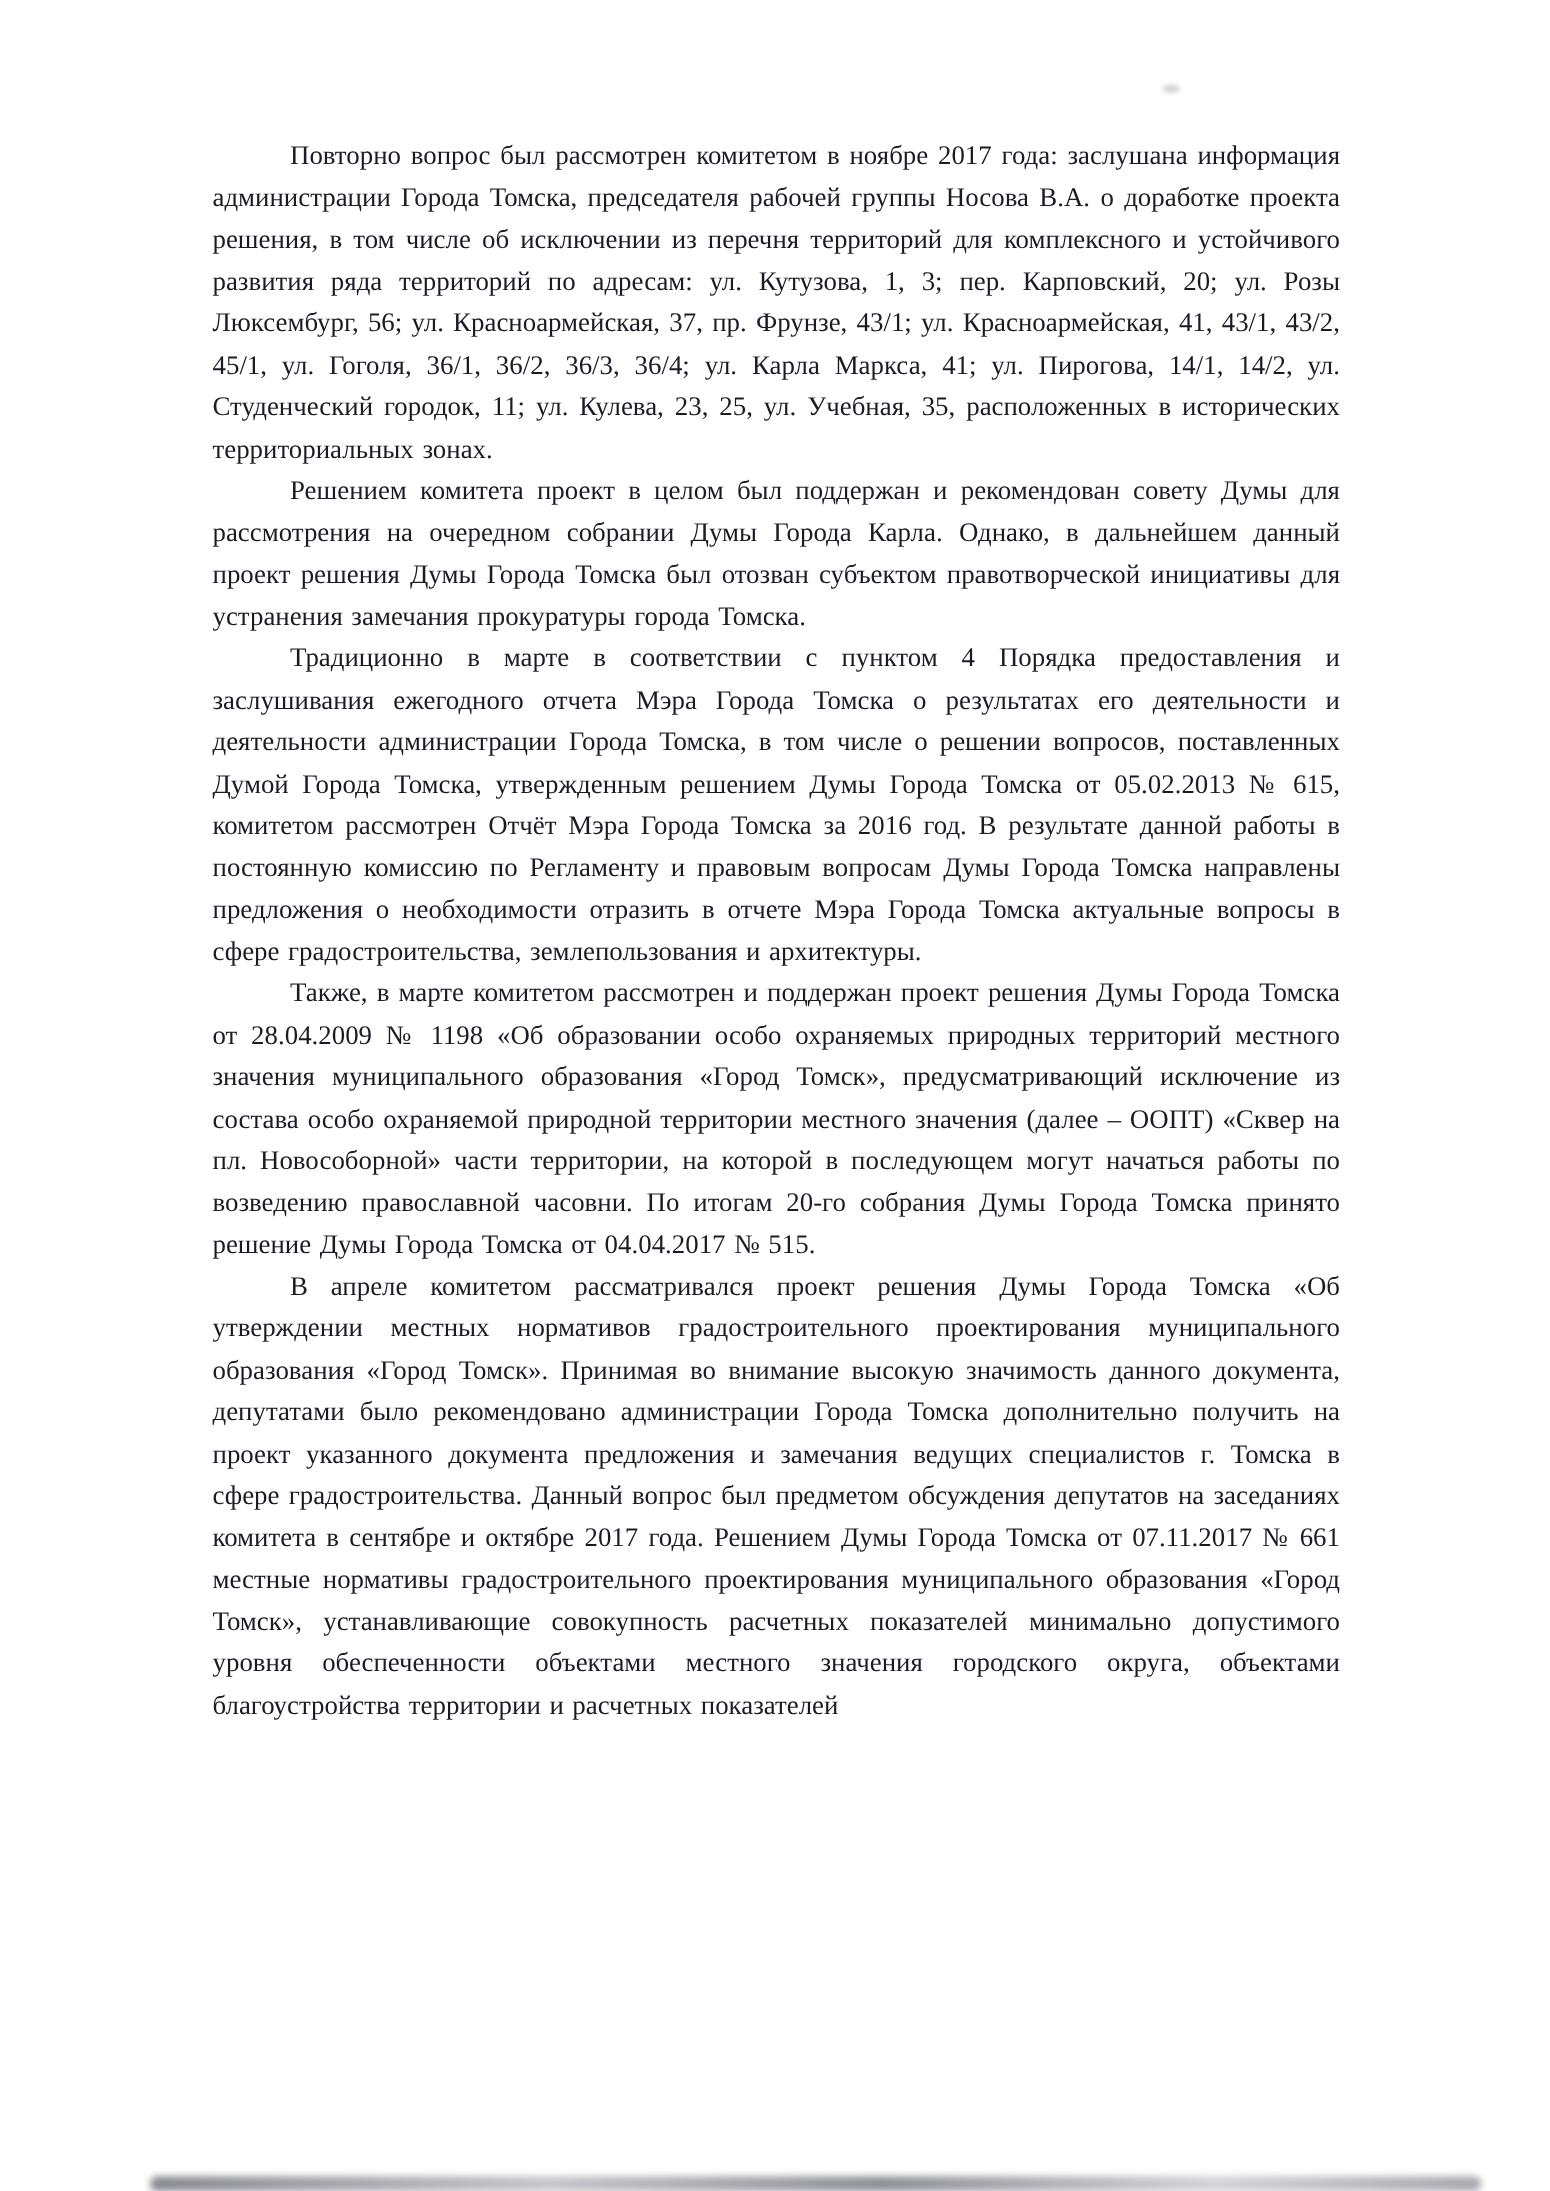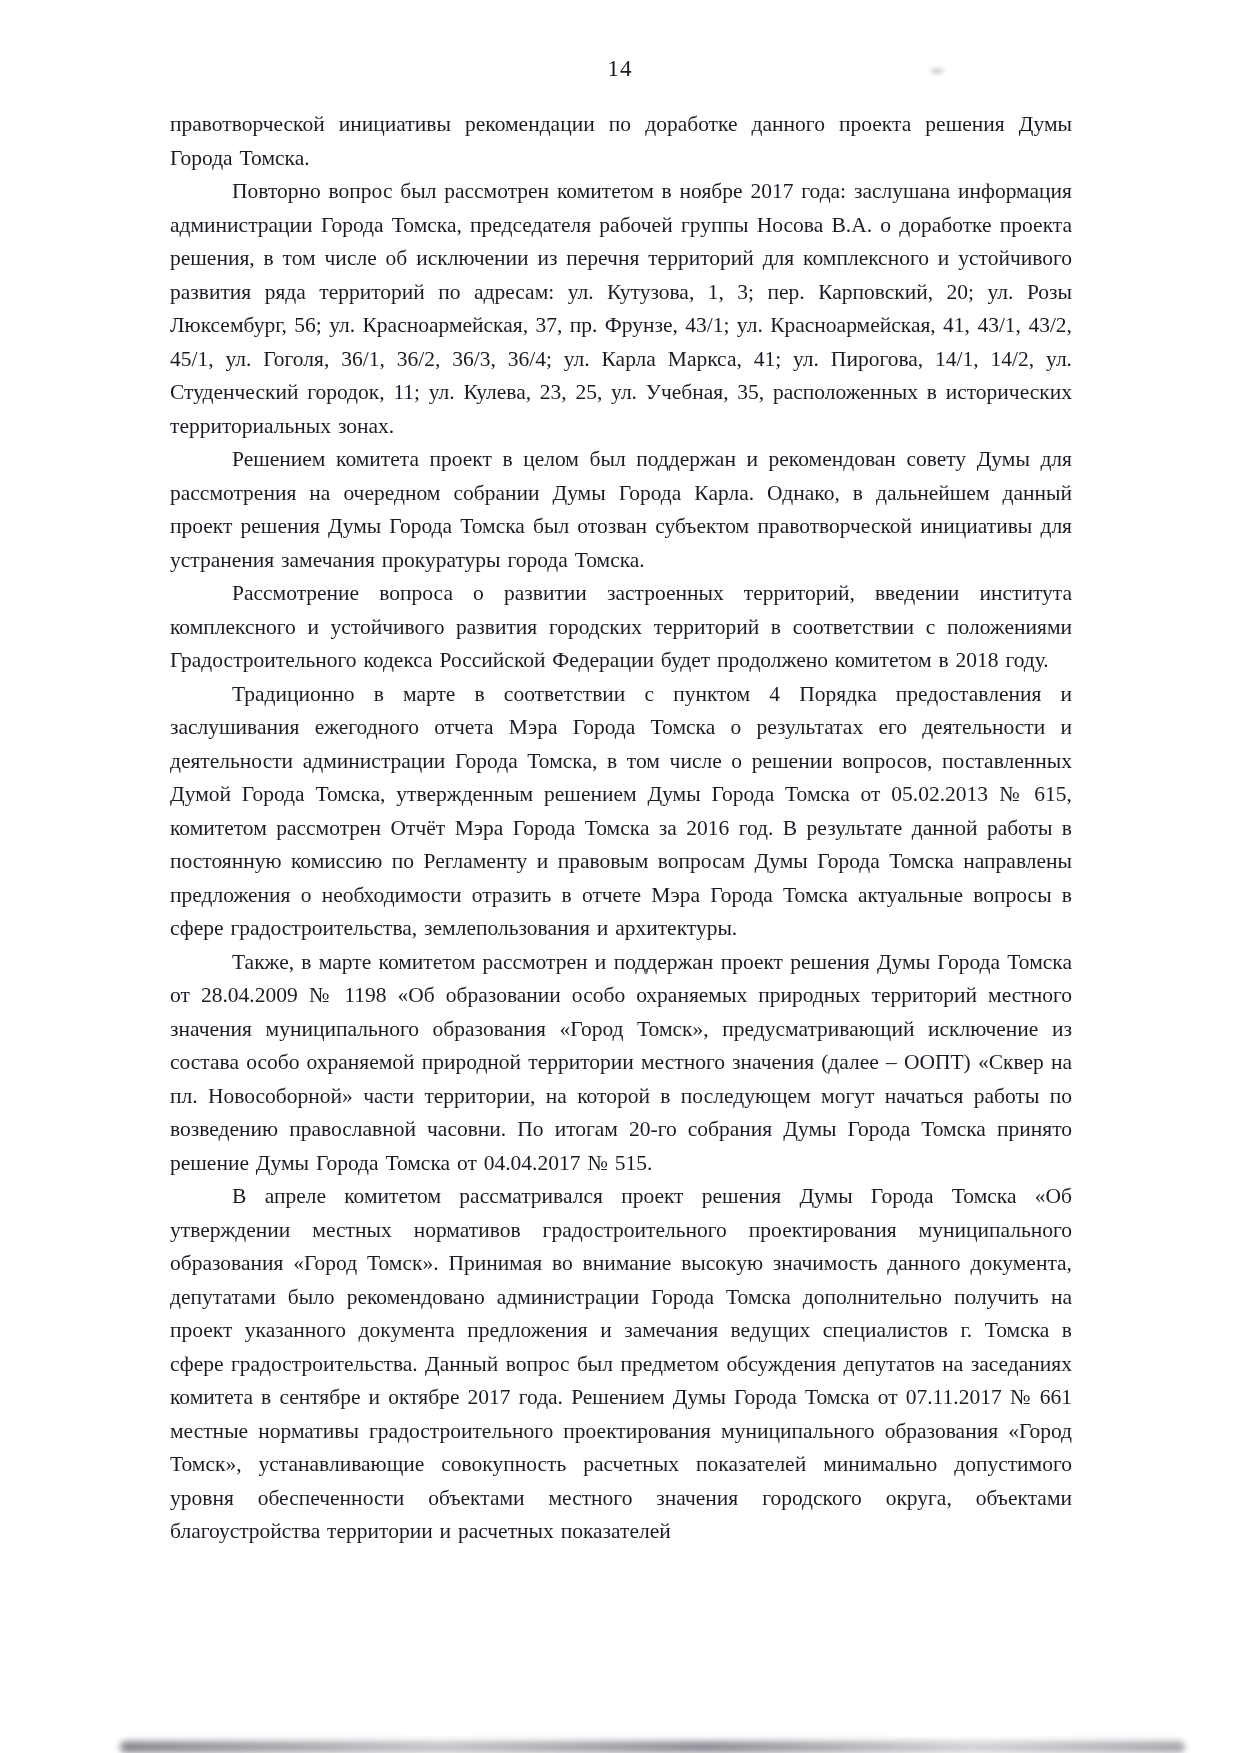--- a/index.html
+++ b/index.html
@@ -68,28 +68,25 @@
       rgba(50,50,65,0.55) 55%,
       rgba(110,110,125,0.30) 80%,
       rgba(60,60,75,0.45) 100%);
     filter: blur(3px);
   }
 </style>
 </head>
 <body>
 
 <div class="sheet">
-  <div class="page-number">14</div>
 
   <div class="scan-speck"></div>
 
   <main class="text-block" id="paragraphs">
-      <p class="para">правотворческой инициативы рекомендации по доработке данного проекта решения Думы Города Томска.</p>
       <p class="para indent">Повторно вопрос был рассмотрен комитетом в ноябре 2017 года: заслушана информация администрации Города Томска, председателя рабочей группы Носова В.А. о доработке проекта решения, в том числе об исключении из перечня территорий для комплексного и устойчивого развития ряда территорий по адресам: ул. Кутузова, 1, 3; пер. Карповский, 20; ул. Розы Люксембург, 56; ул. Красноармейская, 37, пр. Фрунзе, 43/1; ул. Красноармейская, 41, 43/1, 43/2, 45/1, ул. Гоголя, 36/1, 36/2, 36/3, 36/4; ул. Карла Маркса, 41; ул. Пирогова, 14/1, 14/2, ул. Студенческий городок, 11; ул. Кулева, 23, 25, ул. Учебная, 35, расположенных в исторических территориальных зонах.</p>
       <p class="para indent">Решением комитета проект в целом был поддержан и рекомендован совету Думы для рассмотрения на очередном собрании Думы Города Карла. Однако, в дальнейшем данный проект решения Думы Города Томска был отозван субъектом правотворческой инициативы для устранения замечания прокуратуры города Томска.</p>
-      <p class="para indent">Рассмотрение вопроса о развитии застроенных территорий, введении института комплексного и устойчивого развития городских территорий в соответствии с положениями Градостроительного кодекса Российской Федерации будет продолжено комитетом в 2018 году.</p>
       <p class="para indent">Традиционно в марте в соответствии с пунктом 4 Порядка предоставления и заслушивания ежегодного отчета Мэра Города Томска о результатах его деятельности и деятельности администрации Города Томска, в том числе о решении вопросов, поставленных Думой Города Томска, утвержденным решением Думы Города Томска от 05.02.2013 № 615, комитетом рассмотрен Отчёт Мэра Города Томска за 2016 год. В результате данной работы в постоянную комиссию по Регламенту и правовым вопросам Думы Города Томска направлены предложения о необходимости отразить в отчете Мэра Города Томска актуальные вопросы в сфере градостроительства, землепользования и архитектуры.</p>
       <p class="para indent">Также, в марте комитетом рассмотрен и поддержан проект решения Думы Города Томска от 28.04.2009 № 1198 «Об образовании особо охраняемых природных территорий местного значения муниципального образования «Город Томск», предусматривающий исключение из состава особо охраняемой природной территории местного значения (далее – ООПТ) «Сквер на пл. Новособорной» части территории, на которой в последующем могут начаться работы по возведению православной часовни. По итогам 20-го собрания Думы Города Томска принято решение Думы Города Томска от 04.04.2017 № 515.</p>
       <p class="para indent">В апреле комитетом рассматривался проект решения Думы Города Томска «Об утверждении местных нормативов градостроительного проектирования муниципального образования «Город Томск». Принимая во внимание высокую значимость данного документа, депутатами было рекомендовано администрации Города Томска дополнительно получить на проект указанного документа предложения и замечания ведущих специалистов г. Томска в сфере градостроительства. Данный вопрос был предметом обсуждения депутатов на заседаниях комитета в сентябре и октябре 2017 года. Решением Думы Города Томска от 07.11.2017 № 661 местные нормативы градостроительного проектирования муниципального образования «Город Томск», устанавливающие совокупность расчетных показателей минимально допустимого уровня обеспеченности объектами местного значения городского округа, объектами благоустройства территории и расчетных показателей</p>
     </main>
 
   <div class="scan-artifact"></div>
 </div>
 
 </body></html>

